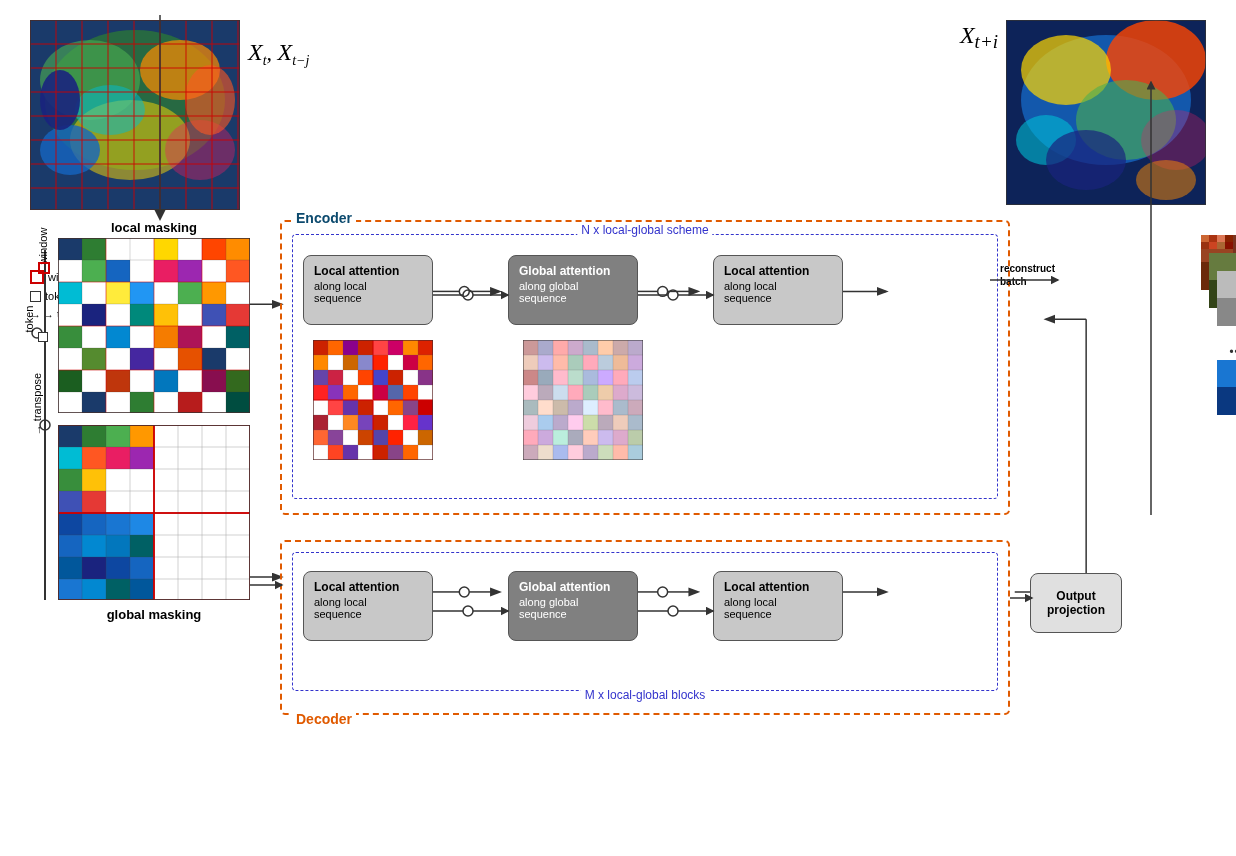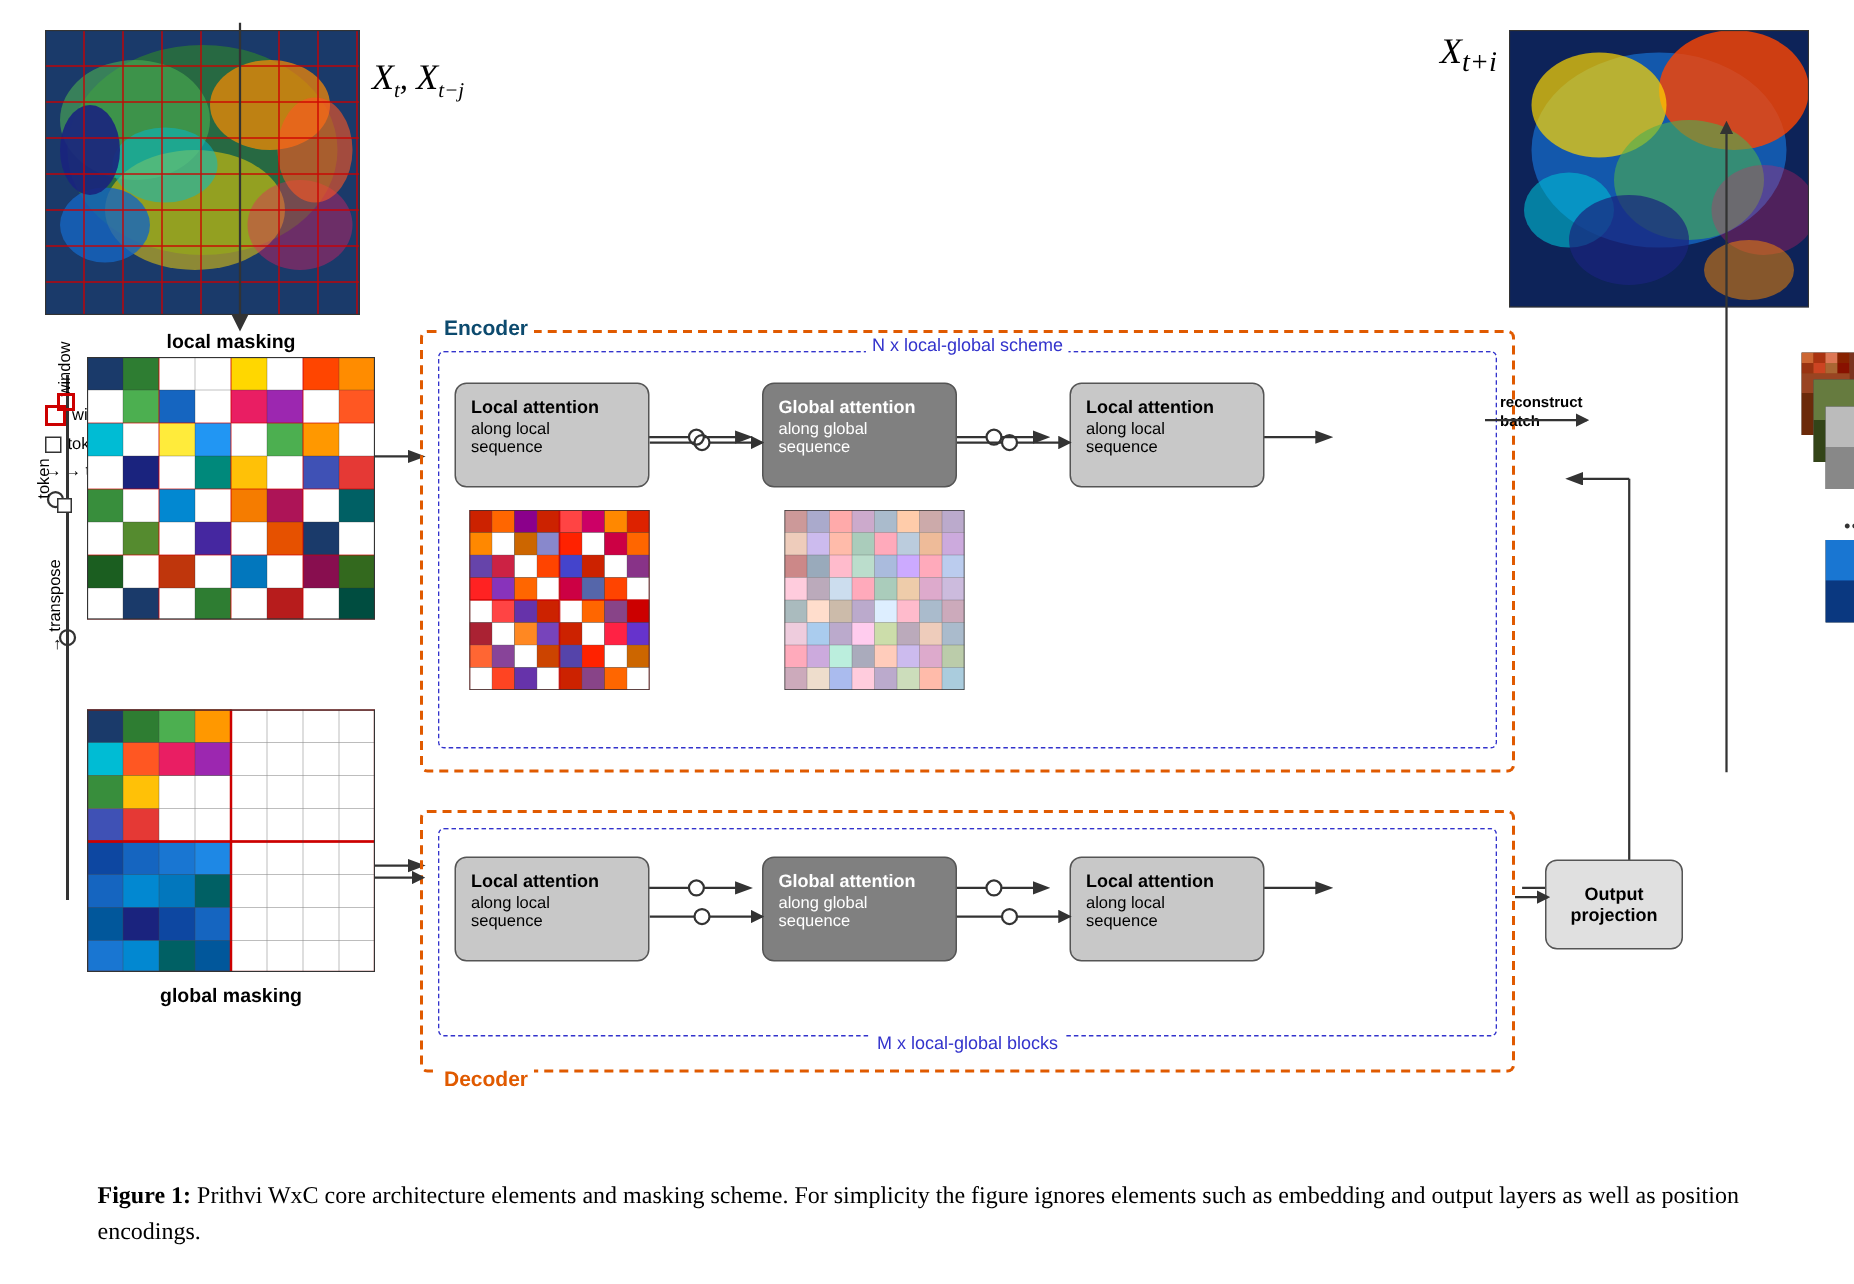--- a/index.html
+++ b/index.html
@@ -380,21 +380,21 @@
           <line x1="168" y1="0" x2="168" y2="175"></line>
           <line x1="0" y1="22" x2="192" y2="22"></line>
           <line x1="0" y1="66" x2="192" y2="66"></line>
           <line x1="0" y1="110" x2="192" y2="110"></line>
           <line x1="0" y1="154" x2="192" y2="154"></line>
         </g>
         <rect width="192" height="175" fill="none" stroke="#333" stroke-width="1.5"></rect>
       </svg>
     </div>
 
-    <div style="position:absolute; left:28px; top:205px;margin-top:48px;">
+    <div style="position:absolute; left:28px; top:205px;">
       <svg width="192" height="175" viewBox="0 0 192 175">
         <rect width="192" height="175" fill="#111"></rect>
 
         <rect x="0" y="0" width="48" height="44" fill="#1a3a6a"></rect>
         <rect x="48" y="0" width="48" height="44" fill="#2e7d32"></rect>
         <rect x="96" y="0" width="96" height="88" fill="#ffffff"></rect>
 
         <rect x="0" y="44" width="48" height="44" fill="#ffd700"></rect>
         <rect x="48" y="44" width="48" height="44" fill="#ffffff"></rect>
 
@@ -833,20 +833,14 @@
       <defs>
           <marker id="a8" markerWidth="6" markerHeight="6" refX="5" refY="3" orient="auto">
             <path d="M0,0 L0,6 L6,3 z" fill="#333"></path>
           </marker>
         </defs>
       <line x1="0" y1="10" x2="32" y2="10" stroke="#333" stroke-width="1.5" marker-end="url(#a8)"></line>
     </svg>
 
   </div>
 
-  <div style="position:absolute; bottom:22px; left:65px; right:65px;">
-    <p style="font-size:16px; font-family:'Times New Roman',Times,serif; line-height:1.5;">
-      <span style="font-weight:bold;">Figure 1:</span>
-      <span> Prithvi WxC core architecture elements and masking scheme. For simplicity the figure ignores elements such as embedding and output layers as well as position encodings.</span>
-    </p>
-  </div>
 
 </div>
 
 </body></html>

